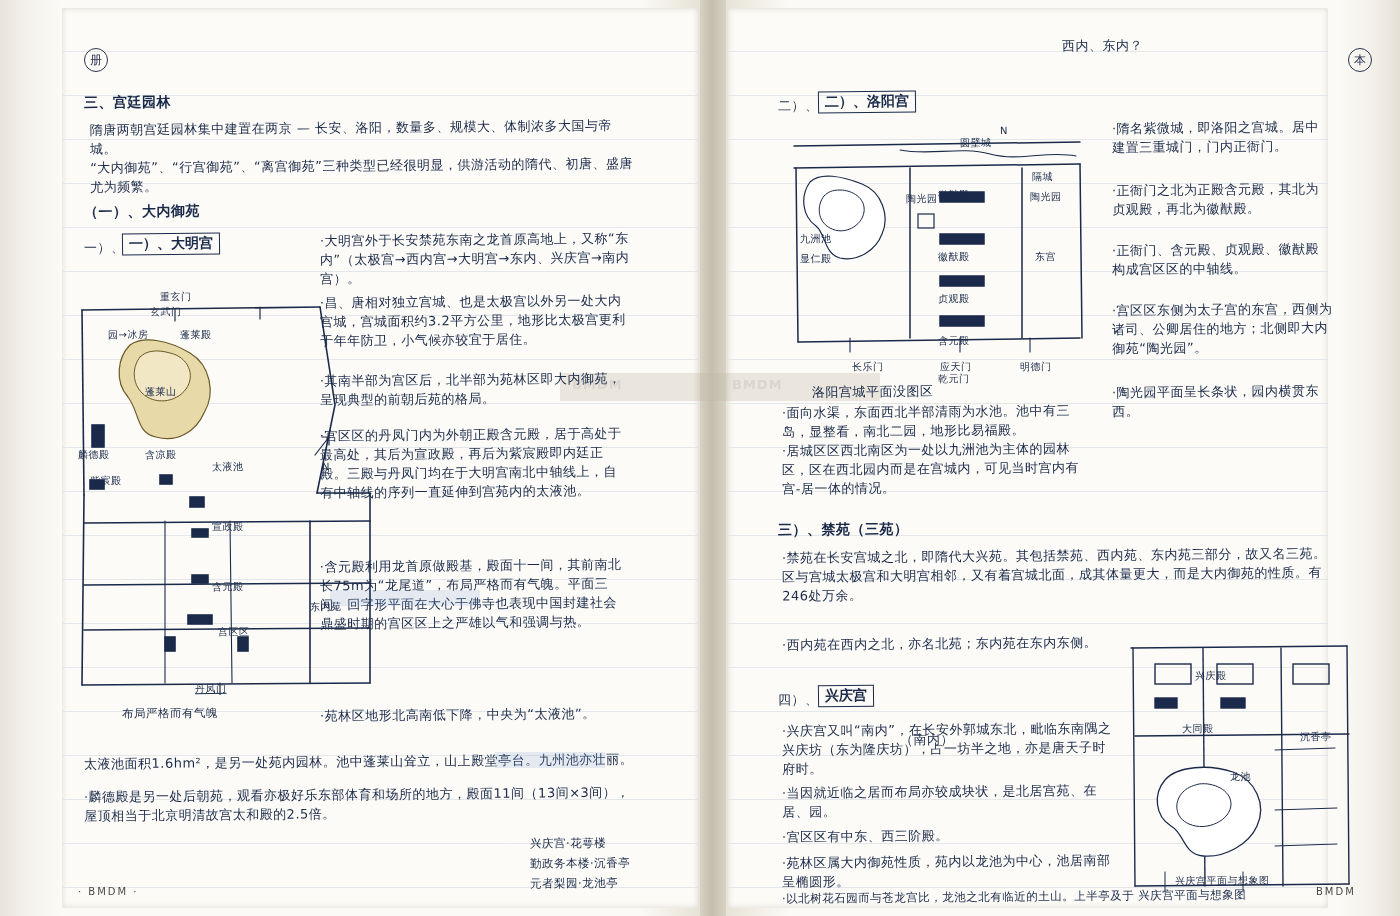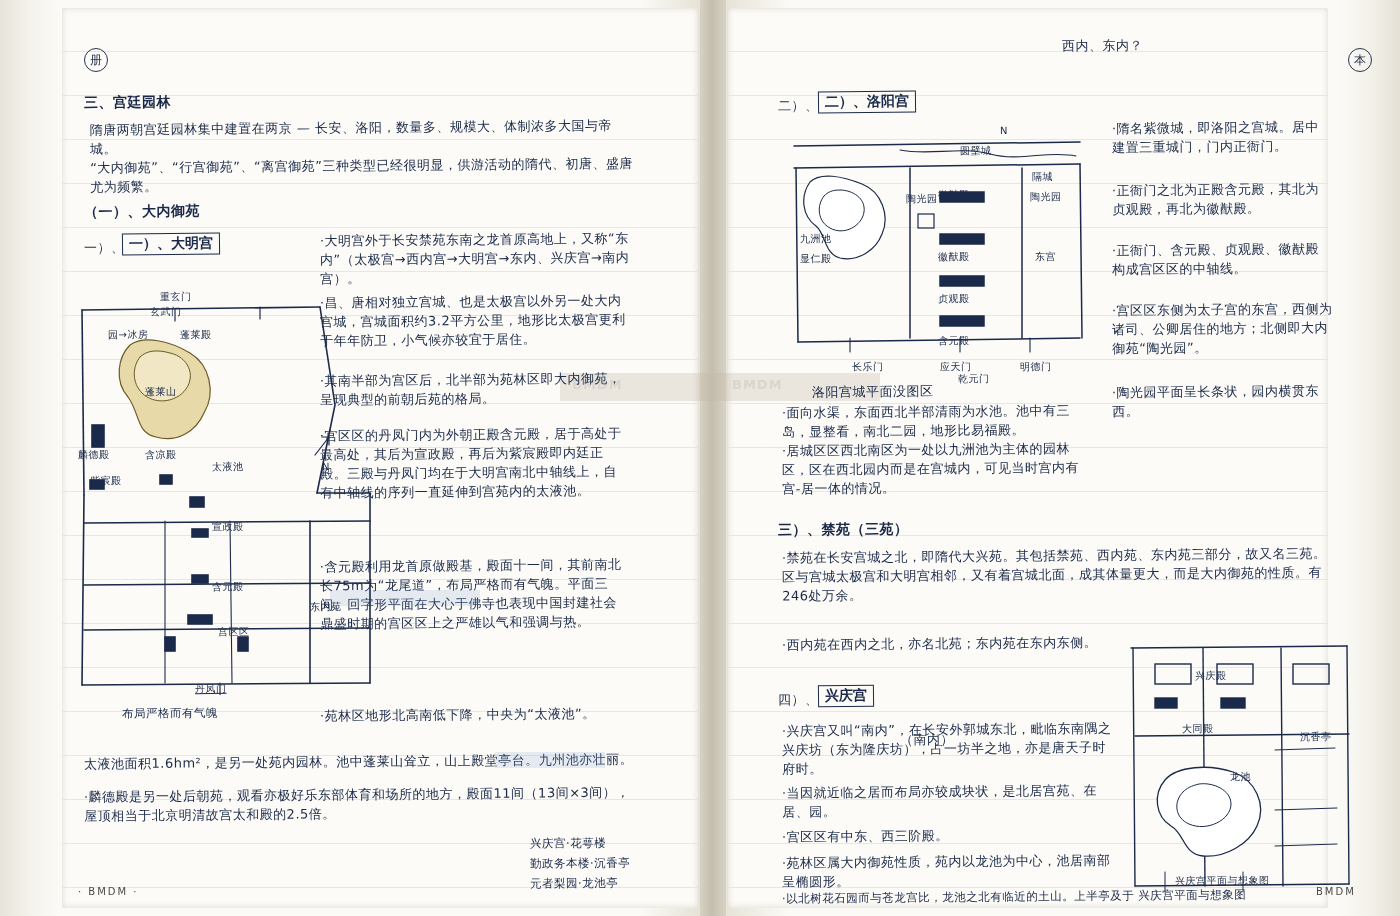--- a/index.html
+++ b/index.html
@@ -207,30 +207,30 @@
         <rect x="150" y="104" width="44" height="10" fill="#1b2a4a"></rect>
         <rect x="150" y="146" width="44" height="10" fill="#1b2a4a"></rect>
         <rect x="150" y="186" width="44" height="10" fill="#1b2a4a"></rect>
         <rect x="128" y="84" width="16" height="14" stroke-width="1.2"></rect>
         <path d="M60,208 L60,222 M170,208 L170,222 M240,208 L240,222" stroke-width="1.1"></path>
         <path d="M186,-2 L196,-14 M190,-14 L196,-14 L196,-8" stroke-width="1.2"></path>
       </g>
     </svg>
   </div>
   <div class="hw tiny" style="left:1000px;top:124px;">N</div>
-  <div class="hw tiny" style="left:960px;top:144px;">圆壁城</div>
+  <div class="hw tiny" style="left:960px;top:136px;">圆壁城</div>
   <div class="hw tiny" style="left:1030px;top:190px;">陶光园</div>
   <div class="hw tiny" style="left:906px;top:192px;">陶光园</div>
   <div class="hw tiny" style="left:800px;top:232px;">九洲池</div>
   <div class="hw tiny" style="left:800px;top:252px;">显仁殿</div>
   <div class="hw tiny" style="left:938px;top:188px;">徽猷殿</div>
   <div class="hw tiny" style="left:938px;top:250px;">徽猷殿</div>
   <div class="hw tiny" style="left:938px;top:292px;">贞观殿</div>
   <div class="hw tiny" style="left:938px;top:334px;">含元殿</div>
-  <div class="hw tiny" style="left:938px;top:372px;margin-left:20px;">乾元门</div>
+  <div class="hw tiny" style="left:938px;top:372px;">乾元门</div>
   <div class="hw tiny" style="left:1035px;top:250px;">东宫</div>
   <div class="hw tiny" style="left:1032px;top:170px;">隔城</div>
   <div class="hw tiny" style="left:852px;top:360px;">长乐门</div>
   <div class="hw tiny" style="left:940px;top:360px;">应天门</div>
   <div class="hw tiny" style="left:1020px;top:360px;">明德门</div>
 
   <div class="hw" style="left:812px;top:382px;">洛阳宫城平面没图区</div>
   <div class="hw" style="left:782px;top:402px;width:315px;">·面向水渠，东面西北半部清雨为水池。池中有三岛，显整看，南北二园，地形比易福殿。</div>
   <div class="hw" style="left:1112px;top:382px;width:222px;">·陶光园平面呈长条状，园内横贯东西。</div>
   <div class="hw" style="left:782px;top:440px;width:315px;">·居城区区西北南区为一处以九洲池为主体的园林区，区在西北园内而是在宫城内，可见当时宫内有宫-居一体的情况。</div>

